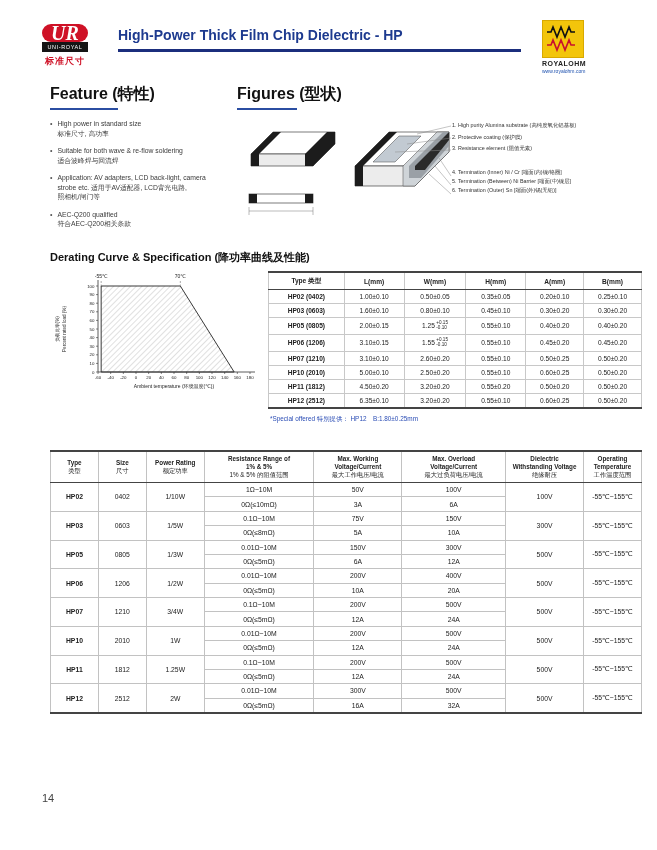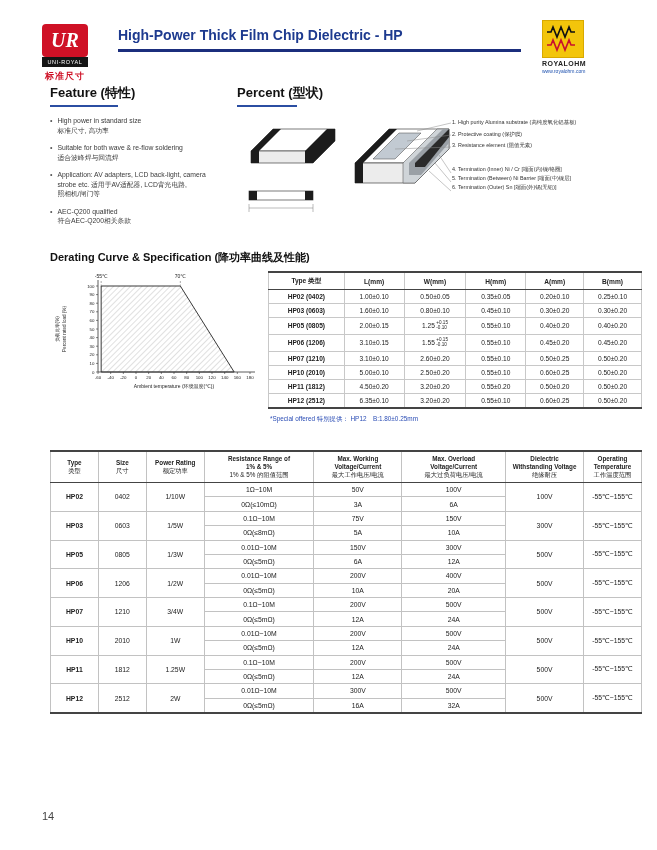--- a/index.html
+++ b/index.html
@@ -2,37 +2,37 @@
 <html><head>
 <meta charset="utf-8">
 <style>
   * { margin:0; padding:0; box-sizing:border-box; }
   html,body { background:#fff; }
   body { width:657px; height:850px; position:relative; font-family:"Liberation Sans","DejaVu Sans",sans-serif; color:#222; }
   .page { position:absolute; inset:0; background:#fff; overflow:hidden; }
 
   
   .logo-left { position:absolute; left:42px; top:24px; width:46px; text-align:center; }
-  .logo-ur { height:33px; background:#cf1126; color:#fff; font-weight:bold; font-style:italic;
+  .logo-ur { height:18px; background:#cf1126; color:#fff; font-weight:bold; font-style:italic;
              font-size:20px; display:flex; align-items:center; justify-content:center;
-             font-family:"Liberation Serif","DejaVu Serif",serif; border-radius:4px; }
+             font-family:"Liberation Serif","DejaVu Serif",serif; border-radius:10px; }
   .logo-band { background:#151515; color:#fff; font-size:5.5px; letter-spacing:0.6px; padding:2px 0; }
   .logo-cn { color:#cf1126; font-size:9px; font-weight:bold; margin-top:3px; letter-spacing:1px; }
 
   .doc-title { position:absolute; left:118px; top:27px; font-size:14px; font-weight:bold; color:#1d3a8f; }
   .title-rule { position:absolute; left:118px; top:49px; width:403px; height:3px; background:#1b2e7d; }
 
   .logo-right { position:absolute; left:542px; top:20px; width:80px; }
   .logo-yellow { width:42px; height:38px; background:#f3c50b; border:1px solid #d8a900;
                  display:flex; align-items:center; justify-content:center; }
   .brand-name { font-size:7px; font-weight:bold; letter-spacing:0.5px; margin-top:2px; }
   .brand-site { font-size:5px; color:#1b4fae; margin-top:1px; }
 
   
-  .sec-head { font-size:13px; font-weight:bold; color:#111; }
+  .sec-head { font-size:16px; font-weight:bold; color:#111; }
   .sec-underline { height:2px; background:#2b4ea2; margin-top:3px; }
 
   
   .feature { position:absolute; left:50px; top:84px; width:180px; }
   .feature .sec-underline { width:68px; margin-bottom:9px; }
   .feat-item { display:flex; gap:5px; margin-bottom:8px; }
   .bullet { font-size:7px; color:#555; line-height:9px; }
   .feat-lines { font-size:6.8px; color:#3a3a3a; line-height:9.5px; }
 
   
@@ -64,21 +64,21 @@
   .spec-table { position:absolute; left:50px; top:450px; width:592px; font-size:6.8px; border-bottom:2px solid #444; }
   .spec-table th { border-top:2px solid #444; border-bottom:1px solid #444; border-left:1px solid #c2c2c2; border-right:1px solid #c2c2c2;
                    padding:3px 2px; text-align:center; vertical-align:middle; }
   .spec-table th .h-en { font-weight:bold; font-size:6.3px; line-height:8px; }
   .spec-table th .h-cn { font-weight:normal; font-size:6.3px; line-height:8px; }
   .spec-table td { border:1px solid #c2c2c2; text-align:center; padding:3.2px 2px; color:#222; }
   .spec-table tr.grp-first td { border-top:1px solid #9a9a9a; }
   .spec-table tr.grp-second td { border-top:1px solid #dcdcdc; }
   .spec-table td.c-type { font-weight:bold; }
 
-  .page-number { position:absolute; left:42px; top:810px; font-size:11px; color:#444; }
+  .page-number { position:absolute; left:42px; top:792px; font-size:11px; color:#444; }
 </style>
 </head>
 <body>
 
 <div class="page">
 
   <div class="logo-left">
     <div class="logo-ur">UR</div>
     <div class="logo-band">UNI-ROYAL</div>
     <div class="logo-cn">标准尺寸</div>
@@ -128,21 +128,21 @@
           <span class="bullet">•</span>
           <div class="feat-lines">
             <div>AEC-Q200 qualified</div>
             <div>符合AEC-Q200相关条款</div>
           </div>
         </div>
       </div>
   </section>
 
   <section class="figures">
-    <div class="sec-head">Percent (型状)</div>
+    <div class="sec-head">Figures (型状)</div>
     <div class="sec-underline"></div>
     <div class="fig-canvas">
       <svg class="fig-svg" width="410" height="150" viewBox="0 0 410 150">
 
         <g>
           <polygon points="14,40 36,18 98,18 76,40" fill="#ffffff" stroke="#444" stroke-width="0.7"></polygon>
           <polygon points="14,40 76,40 76,52 14,52" fill="#ececec" stroke="#444" stroke-width="0.7"></polygon>
           <polygon points="76,40 98,18 98,30 76,52" fill="#d8d8d8" stroke="#444" stroke-width="0.7"></polygon>
           <polygon points="14,40 36,18 44,18 22,40" fill="#1c1c1c"></polygon>
           <rect x="14" y="40" width="8" height="12" fill="#1c1c1c"></rect>

